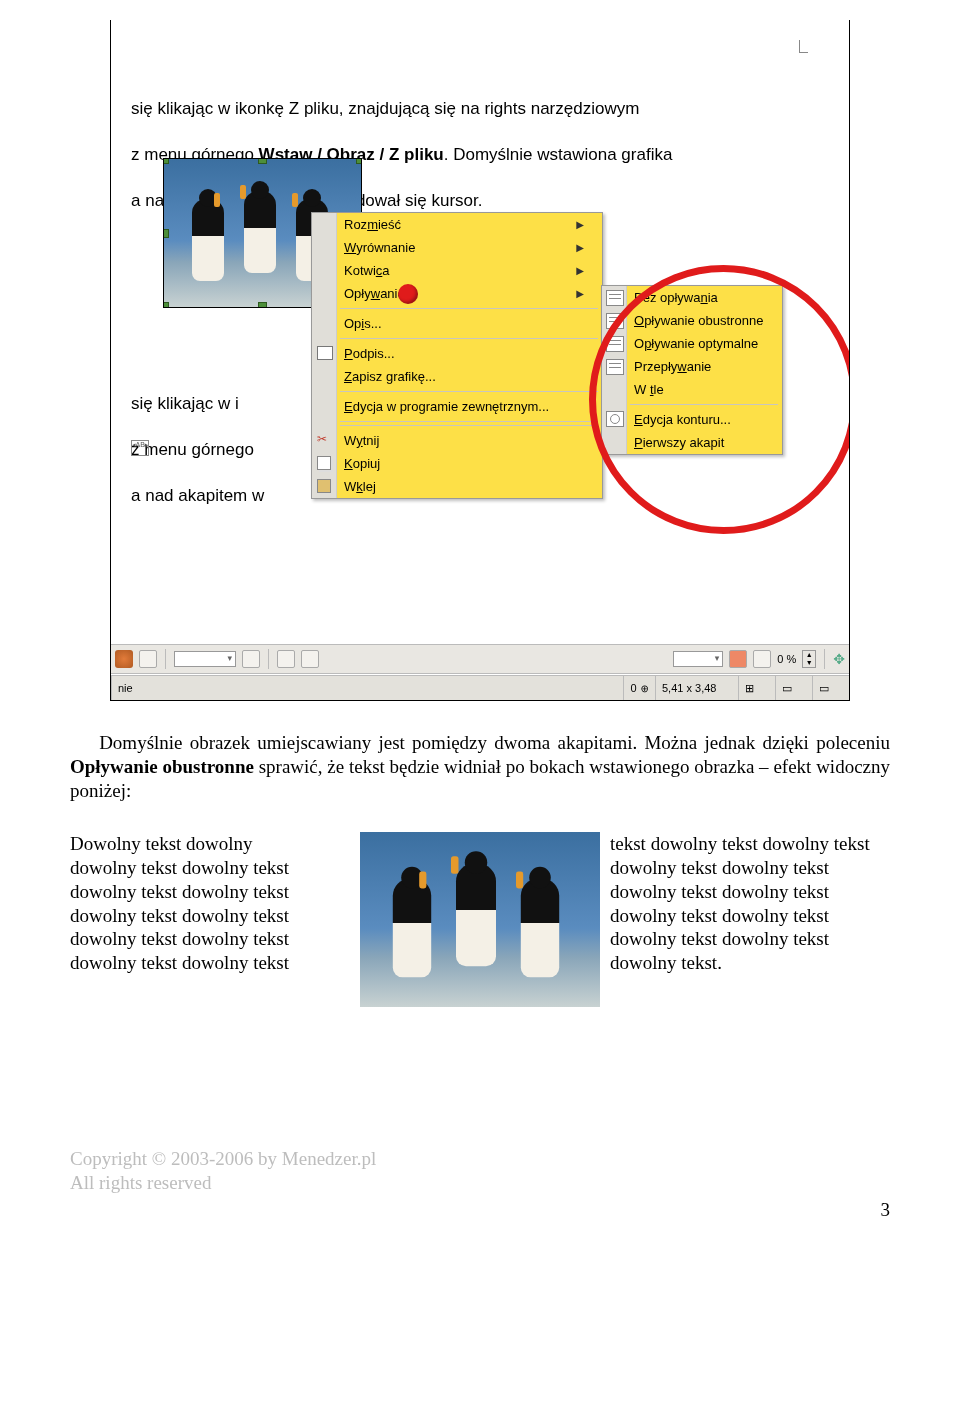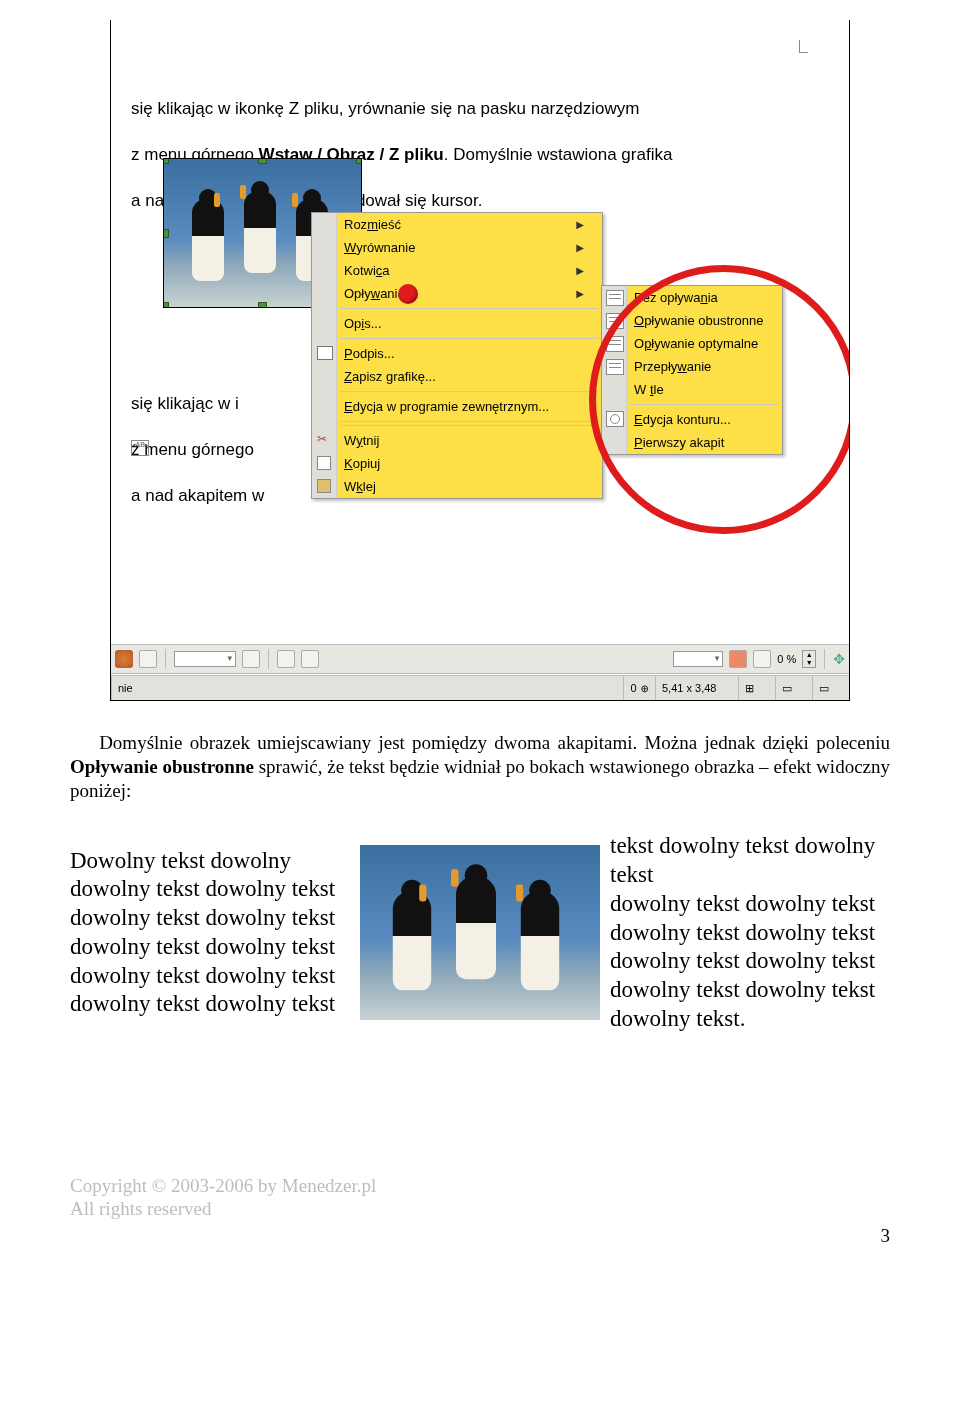--- a/index.html
+++ b/index.html
@@ -179,25 +179,25 @@
   .tsel::after{content:"▾"; position:absolute; right:3px; top:1px; font-size:9px; color:#666;}
 
   
   .para1 {
     font-size: 19px;
     line-height: 1.25;
     text-align: justify;
     margin: 10px 0 30px 0;
   }
   .wrap-block {
-    font-size: 23px;
+    font-size: 19px;
     line-height: 1.25;
     text-align: justify;
     display: flex;
-    align-items: center;
+    align-items: flex-start;
     gap: 4px;
   }
   .col {
     flex: 1 1 0;
   }
   .col-left { text-align: left; }
   .col-right { text-align: left; }
   .center-img {
     width: 240px;
     height: 175px;
@@ -223,21 +223,21 @@
   .u { text-decoration: underline; }
 </style>
 </head>
 <body>
 
 <div class="page">
 
   <div class="screenshot">
     <div class="ruler-mark"></div>
     <div class="doc-text">
-      <span>  się klikając w ikonkę Z pliku, yrównanie się na pasku narzędziowym</span><br>
+      <span>  się klikając w ikonkę Z pliku, znajdującą się na rights narzędziowym</span><br>
       <span>z menu górnego <b>Wstaw / Obraz / Z pliku</b>. Domyślnie wstawiona grafika</span><br>
       <span>a nad akapitem w którym znajdował się kursor.</span>
     </div>
 
     <div class="penguin-img selected" style="left:52px; top:138px;">
       <div class="penguin-body" style="left:28px; top:40px;">
           <div class="penguin-head"></div>
           <div class="penguin-beak" style="left:22px;"></div>
         </div>
       <div class="penguin-body" style="left:80px; top:32px;">

